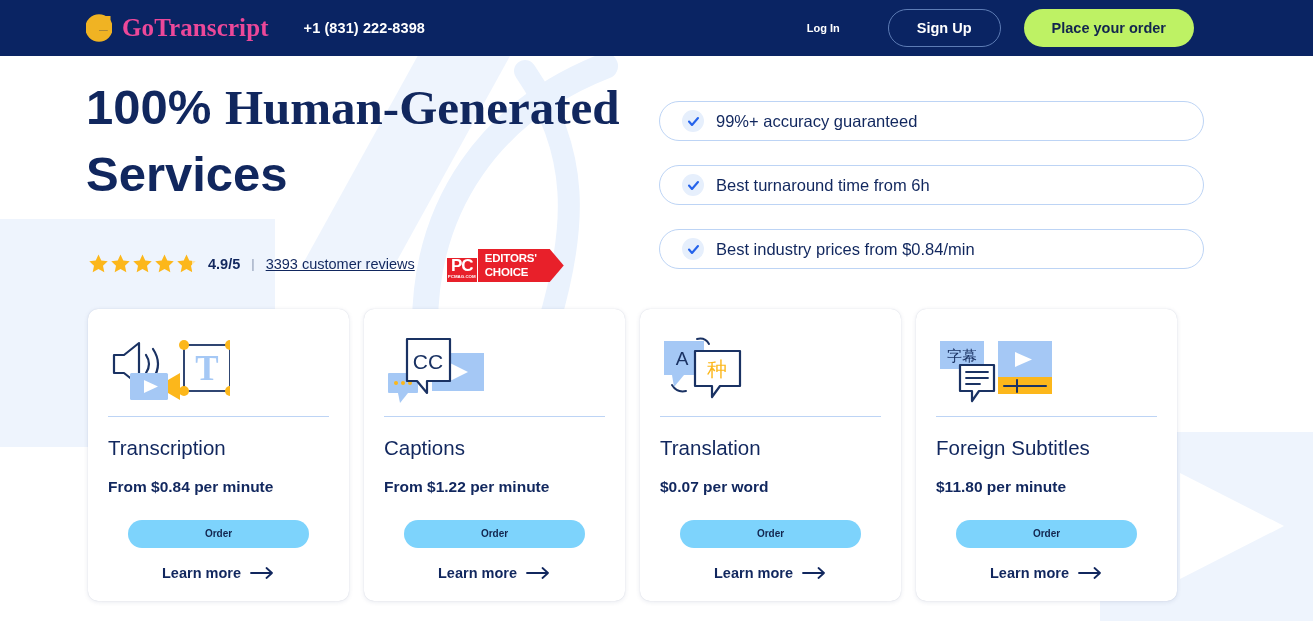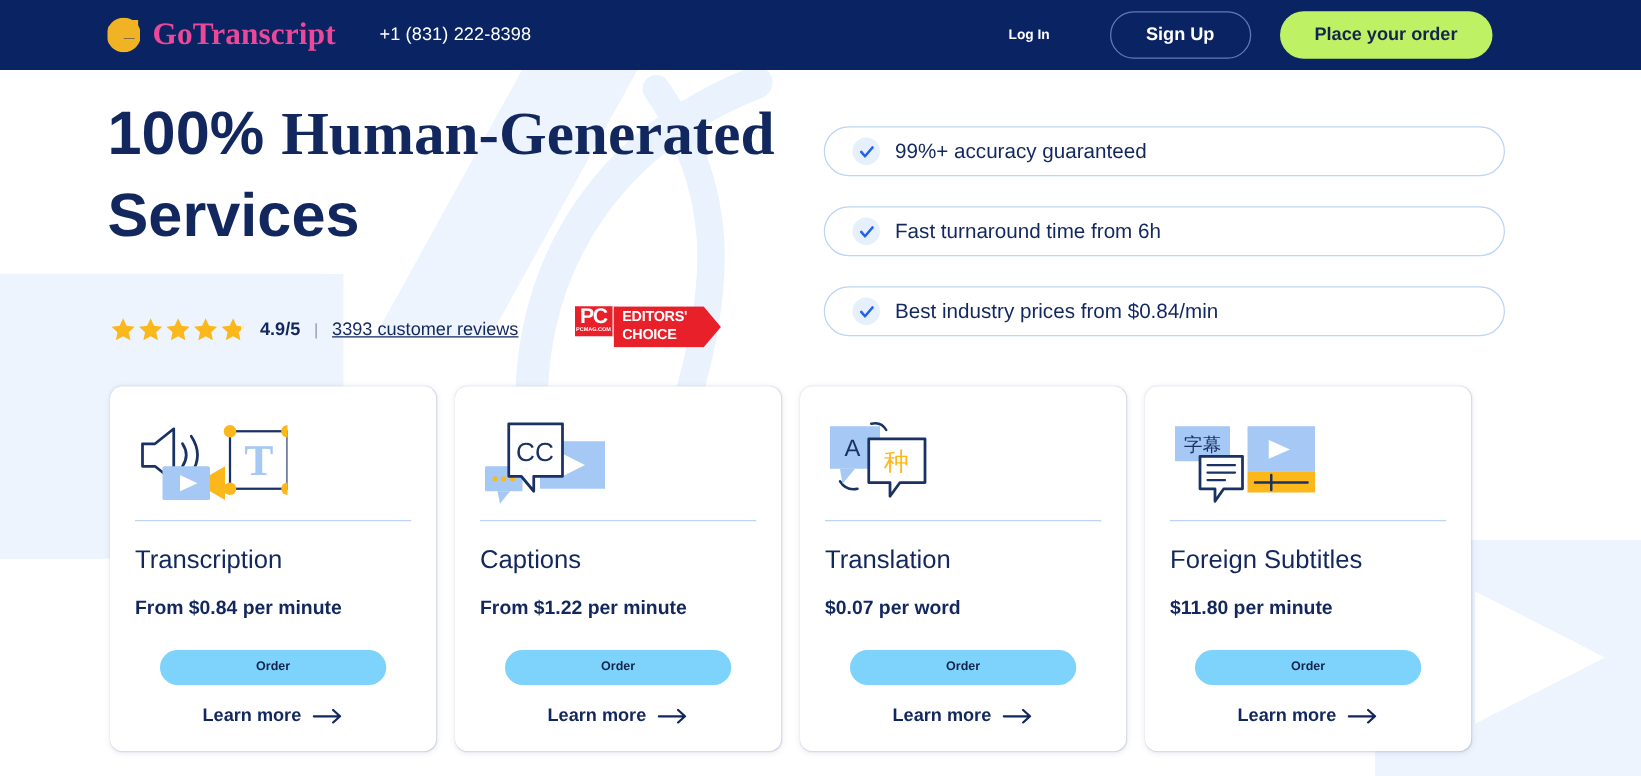--- a/index.html
+++ b/index.html
@@ -48,21 +48,21 @@
     display: flex; align-items: center;
   }
   .brand { display: flex; align-items: center; margin-left: 86px; }
   .brand-mark { width: 26px; height: 28px; flex: 0 0 auto; }
   .brand-name {
     font-family: "Liberation Serif", serif;
     color: #ec4899; font-size: 25px; font-weight: 700;
     margin-left: 10px; letter-spacing: 0.1px;
   }
   .phone {
-    color: #ffffff; font-size: 14.5px; font-weight: 400;
+    color: #ffffff; font-size: 14.5px; font-weight: 700;
     margin-left: 35px; letter-spacing: 0.1px;
   }
   .header-right {
     margin-left: auto; margin-right: 119px;
     display: flex; align-items: center; gap: 0;
   }
   .login-link {
     color: #ffffff; font-size: 11px; font-weight: 700;
     text-decoration: none; cursor: pointer; padding: 6px 10px;
   }
@@ -118,21 +118,21 @@
   .star { width: 21px; height: 21px; display: block; }
   .rating-score {
     margin-left: 11px; font-size: 14.5px; font-weight: 700; color: #11275e;
   }
   .rating-sep { margin: 0 11px; color: #8d9ab5; font-size: 13px; }
   .rating-link {
     font-size: 14.5px; color: #11275e; text-decoration: underline;
     cursor: pointer;
   }
   .pc-badge {
-    margin-left: 45px; display: flex; align-items: flex-start;
+    margin-left: 32px; display: flex; align-items: flex-end;
     height: 37px; filter: drop-shadow(0 0 0 transparent);
   }
   .pc-left {
     background: #e8202a; width: 31px;
     display: flex; flex-direction: column; align-items: center;
     justify-content: center; padding-bottom: 2px;
     border-right: 1.5px solid #ffffff;
   }
   .pc-left-top {
     color: #ffffff; font-weight: 700; font-size: 17px; line-height: 16px;
@@ -237,21 +237,21 @@
           </svg>
       </span>
       <span class="pill-text">99%+ accuracy guaranteed</span>
     </div>
     <div class="pill">
       <span class="pill-check">
         <svg width="15" height="15" viewBox="0 0 15 15">
             <path d="M3 7.5 L6 11 L12 4" stroke="#2563eb" stroke-width="2.1" fill="none" stroke-linecap="round" stroke-linejoin="round"></path>
           </svg>
       </span>
-      <span class="pill-text">Fast turnaround time from 6h</span>
+      <span class="pill-text">Best turnaround time from 6h</span>
     </div>
     <div class="pill">
       <span class="pill-check">
         <svg width="15" height="15" viewBox="0 0 15 15">
             <path d="M3 7.5 L6 11 L12 4" stroke="#2563eb" stroke-width="2.1" fill="none" stroke-linecap="round" stroke-linejoin="round"></path>
           </svg>
       </span>
       <span class="pill-text">Best industry prices from $0.84/min</span>
     </div>
   </div>

